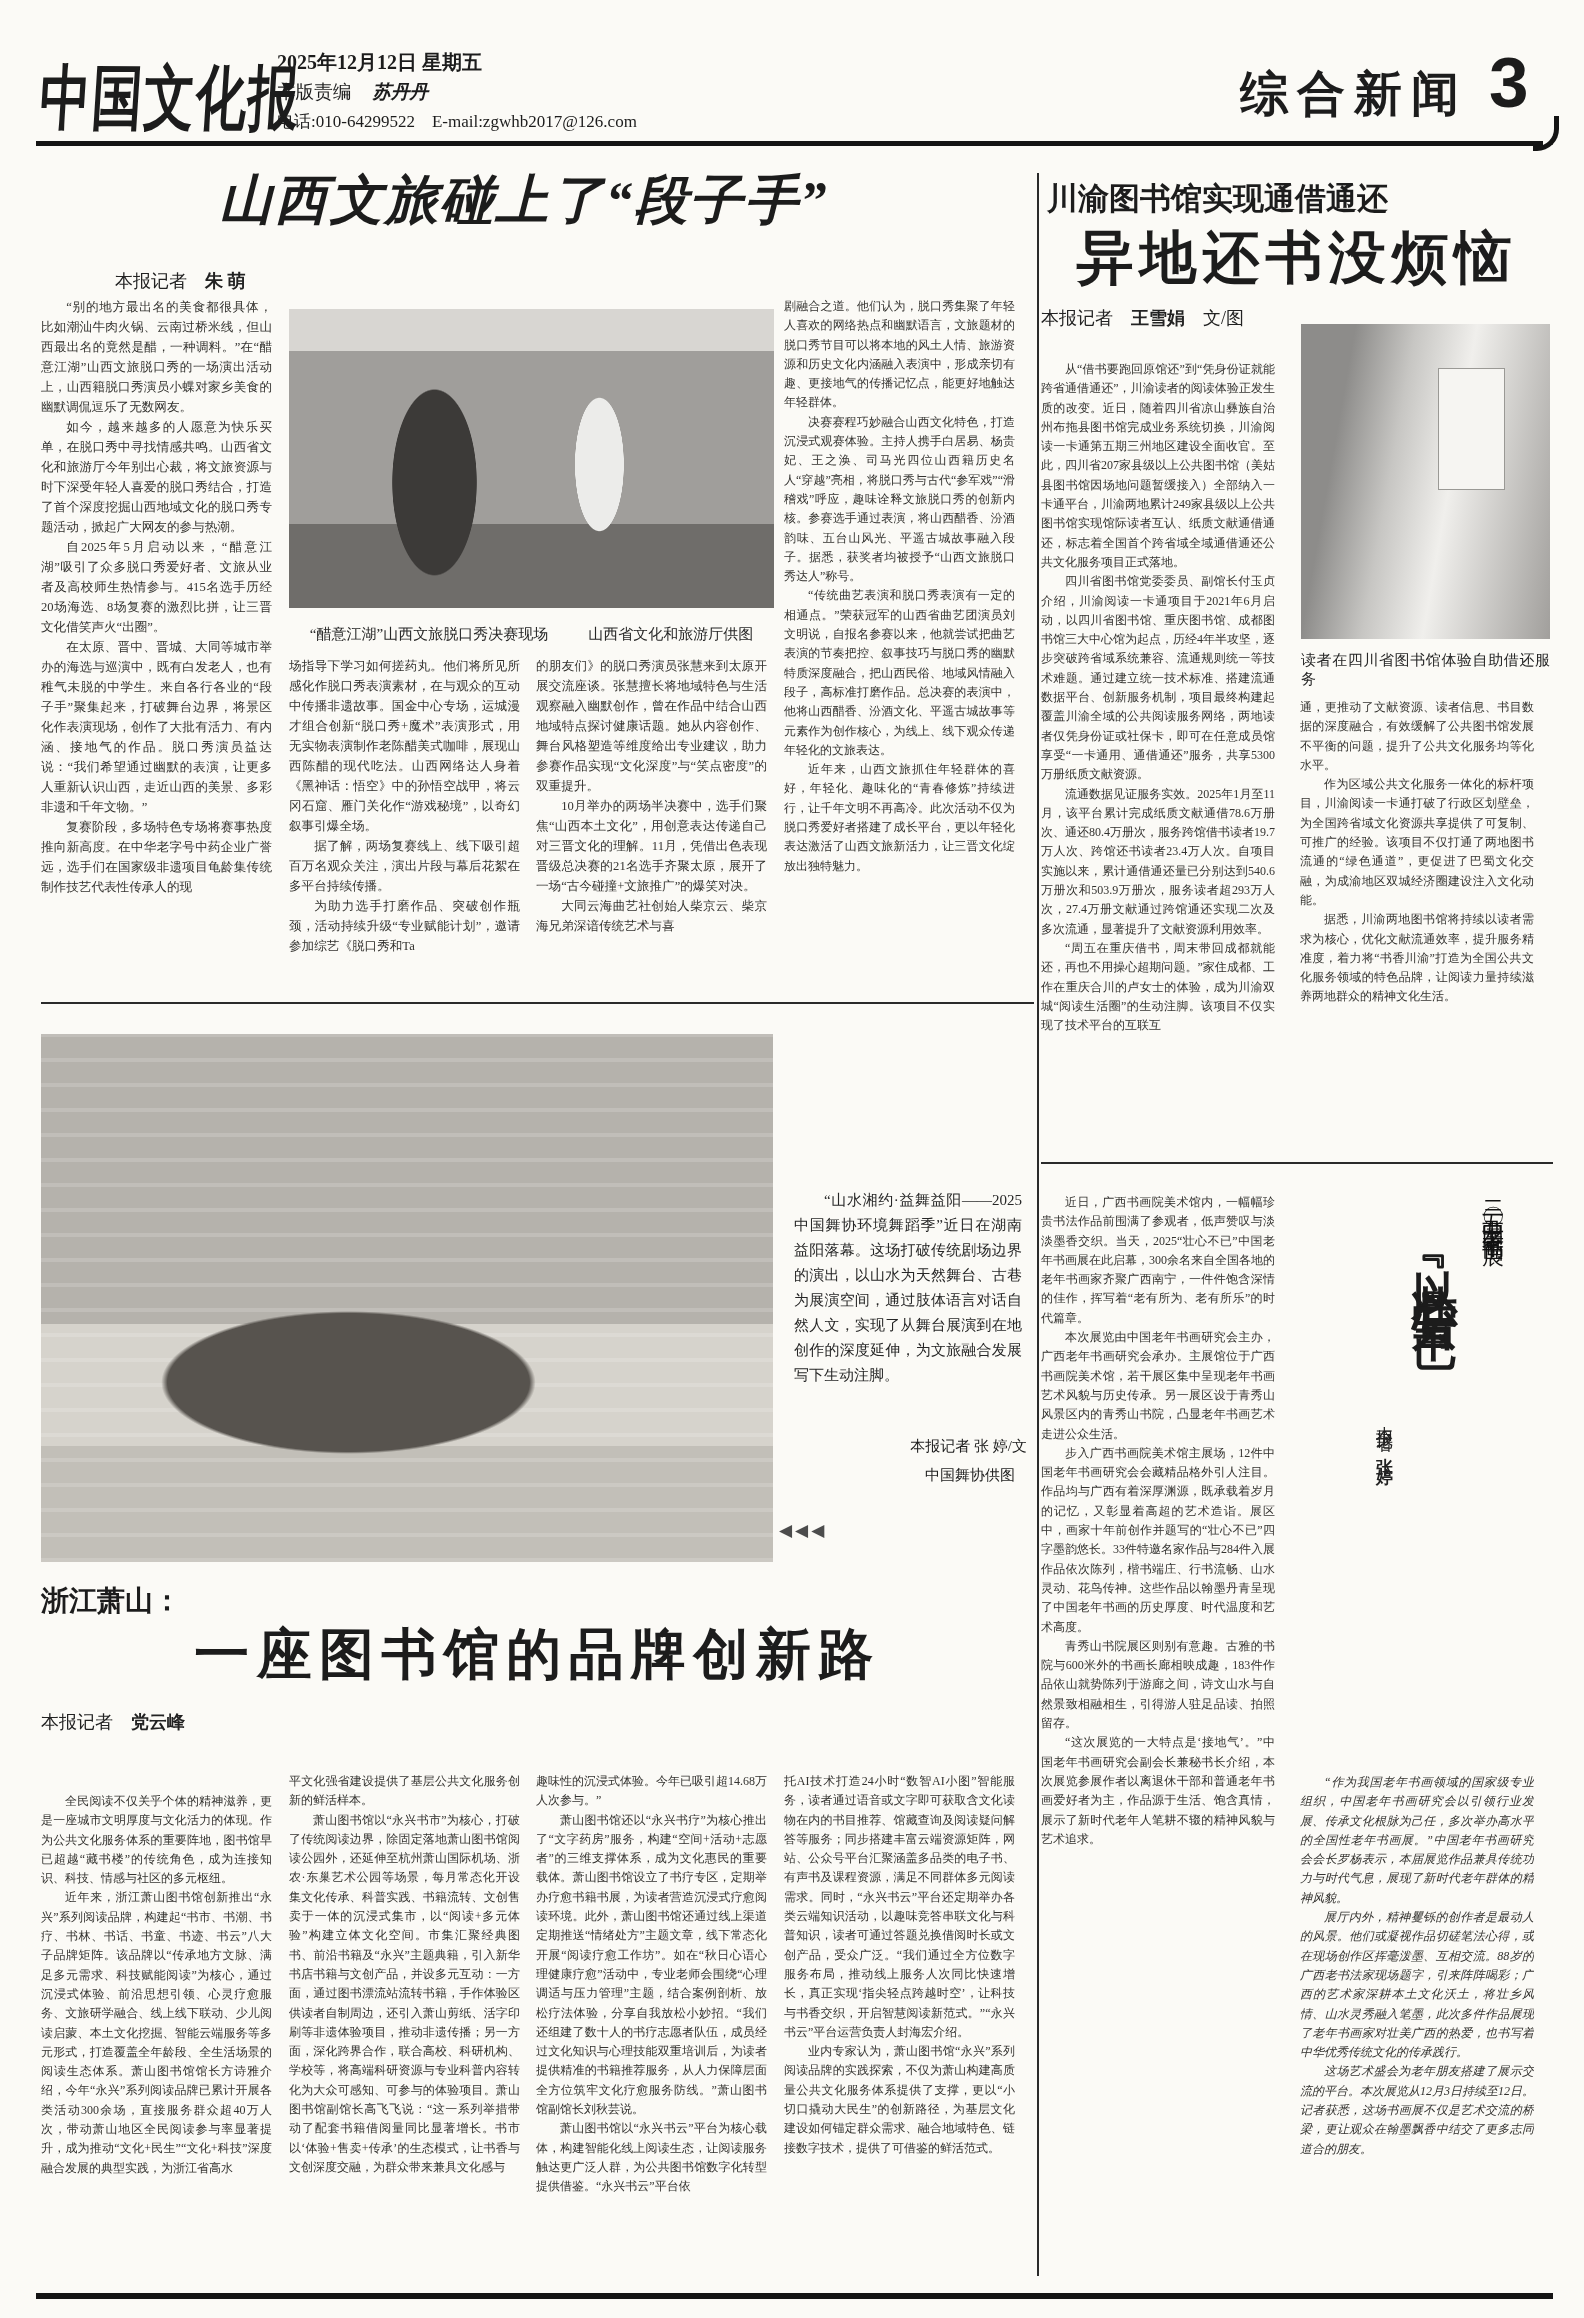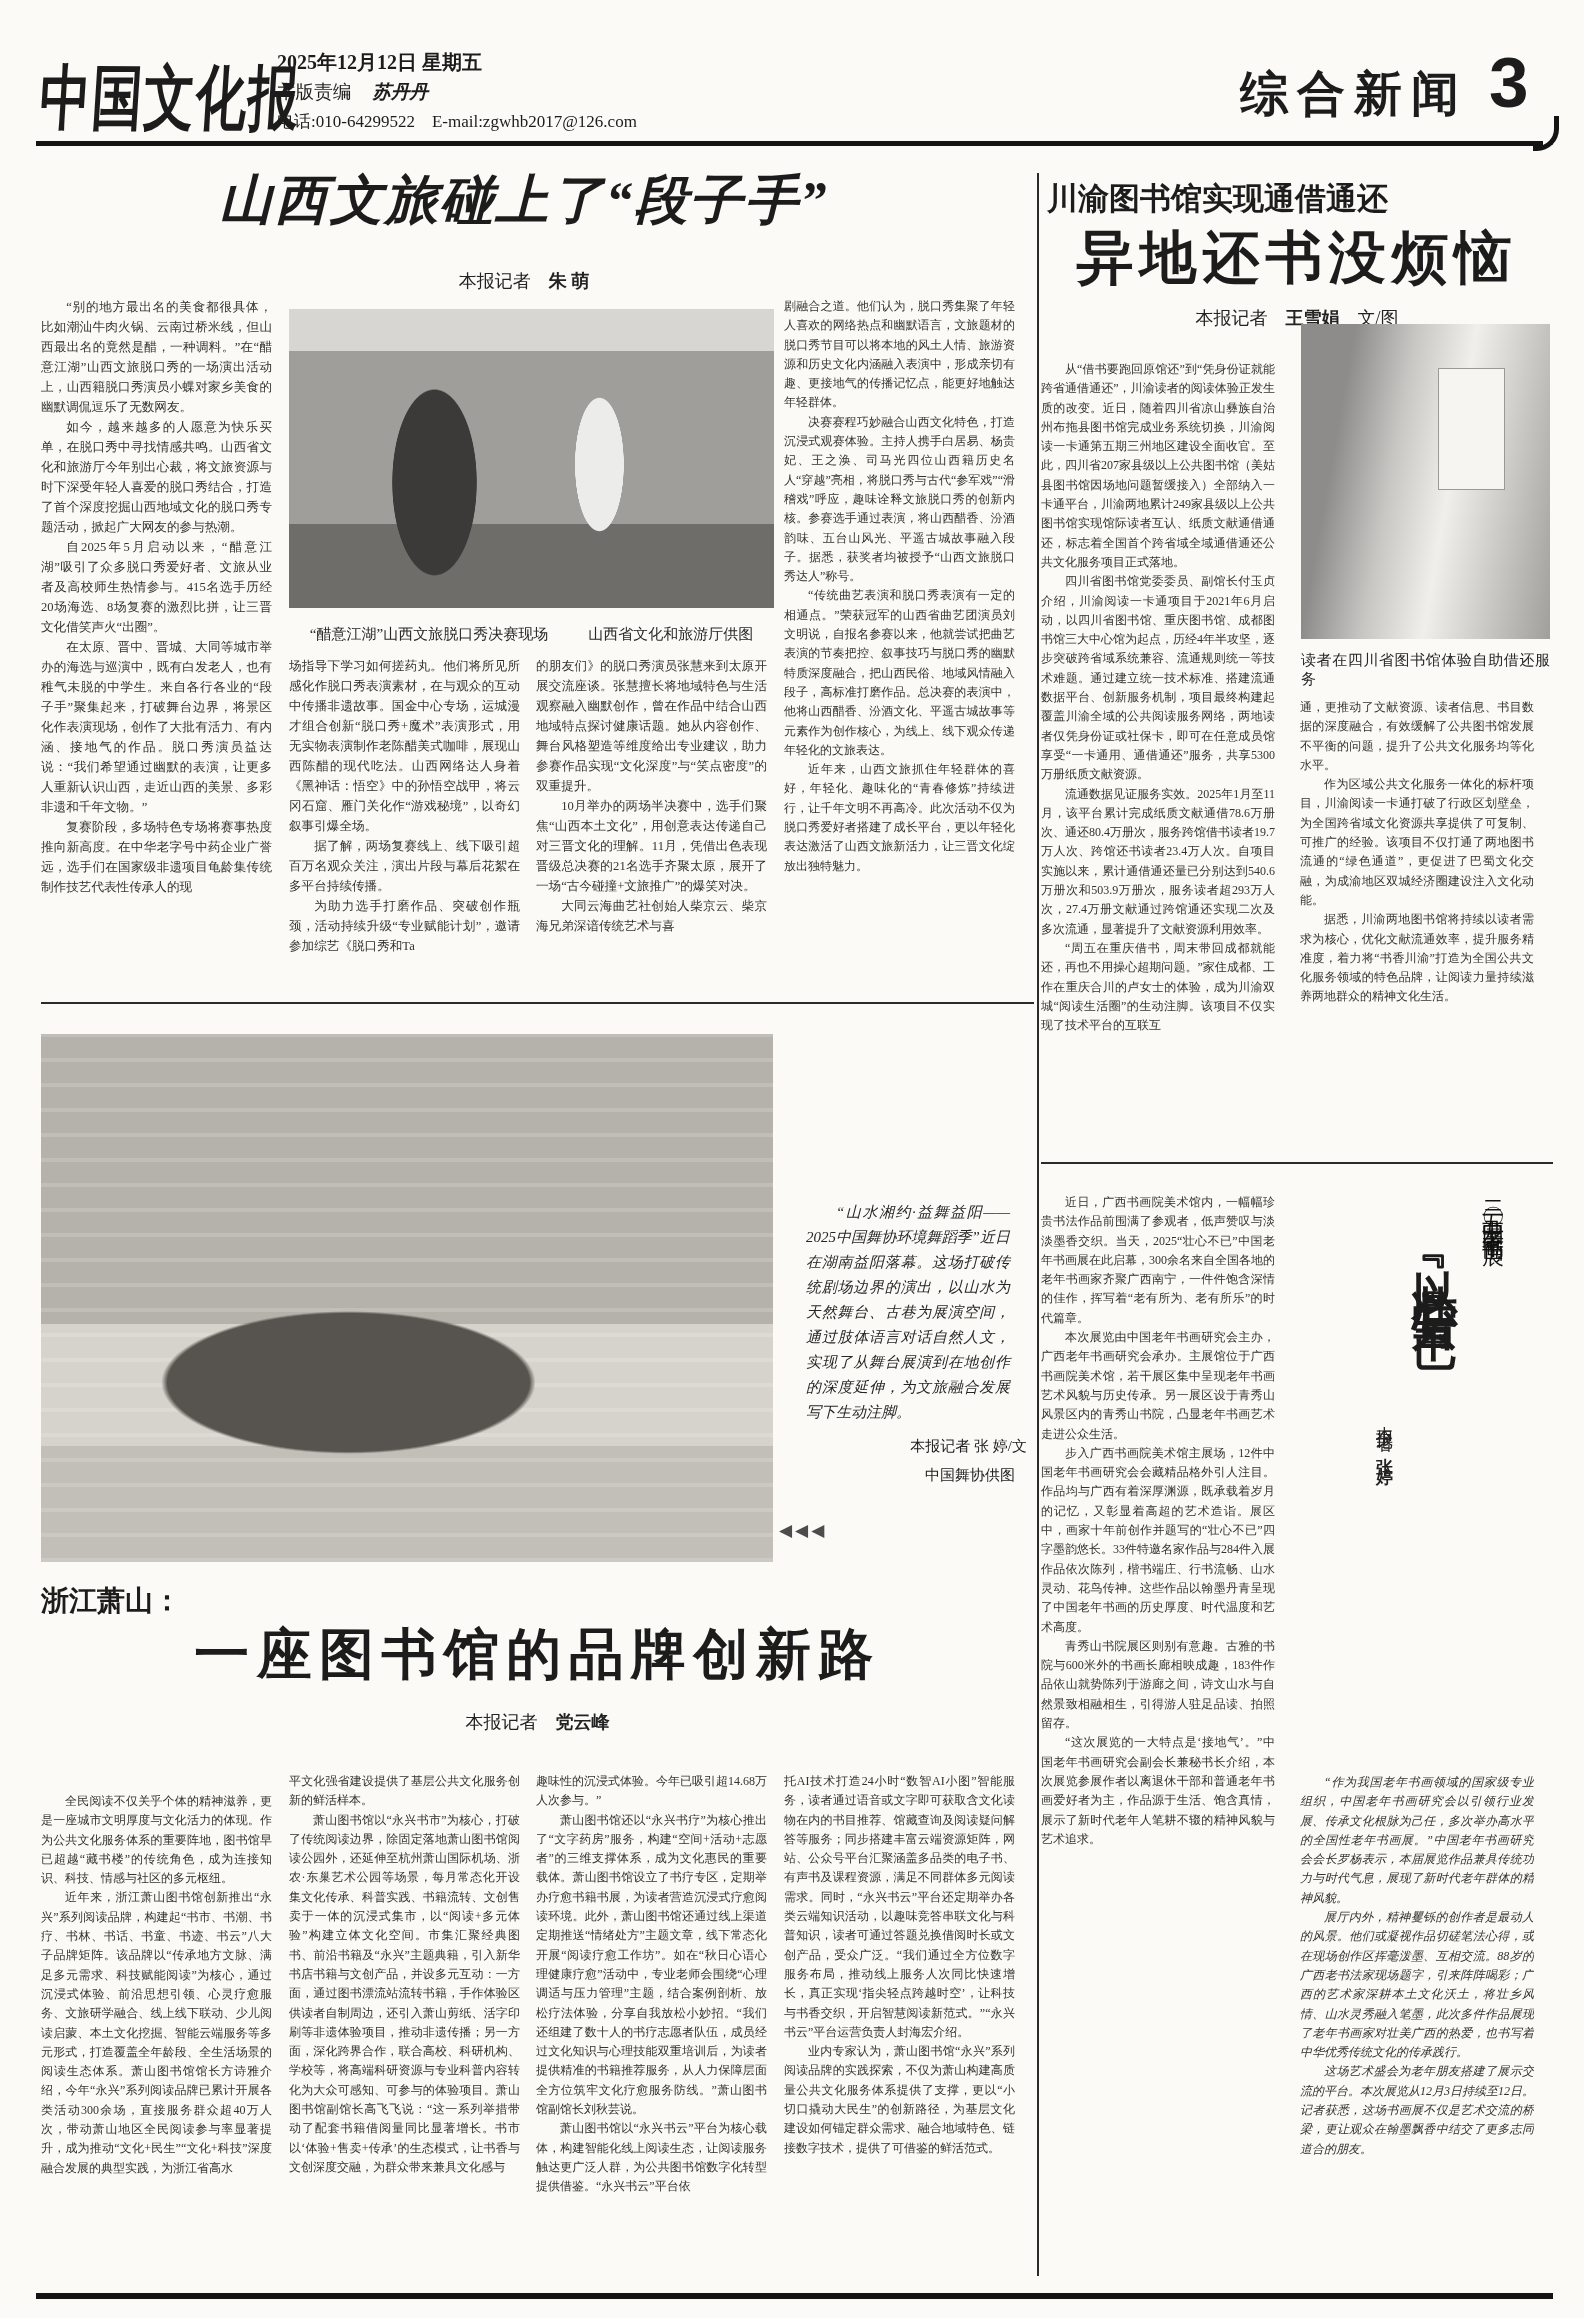--- a/index.html
+++ b/index.html
@@ -14,21 +14,21 @@
   .pub-line2{font-size:18.6px;}
   .pub-line2 b{margin-left:21px;font-style:italic;}
   .pub-line3{font-size:17px;}
   .section-name{font-size:48px;font-weight:700;letter-spacing:9px;white-space:nowrap;}
   .page-num{font-size:71px;font-weight:700;font-family:"Liberation Sans","DejaVu Sans",sans-serif;}
   .hook{position:absolute;width:21px;height:30px;border-right:5.2px solid #141414;
         border-bottom:5.2px solid #141414;border-bottom-right-radius:22px;}
   
   .headline{position:absolute;font-weight:700;text-align:center;letter-spacing:2.2px;white-space:nowrap;}
   .kicker{position:absolute;font-weight:700;white-space:nowrap;}
-  .byline{position:absolute;text-align:center;font-size:18px;color:#222;white-space:nowrap;}
+  .byline{position:absolute;font-size:18px;color:#222;white-space:nowrap;}
   .byline b{font-weight:700;}
   
   .col{position:absolute;width:231px;overflow:hidden;text-align:justify;color:#33322f;}
   .col p{margin:0;text-indent:2em;}
   .col p.cont{text-indent:0;}
   .fs17{font-size:12.6px;line-height:20px;}
   .fs16{font-size:12px;line-height:19.3px;}
   
   .photo{position:absolute;}
   .photo-talkshow{background:
@@ -40,21 +40,21 @@
   .kiosk-panel{position:absolute;left:55%;top:14%;width:26%;height:38%;background:#f6f5f2;
      border:1.5px solid #9a9995;}
   .photo-dancers{background:
      radial-gradient(312px 119px at 42% 66%,#57534e 0 58%,rgba(0,0,0,0) 60%),
      repeating-linear-gradient(0deg,rgba(255,255,255,.16) 0 3.7px,rgba(0,0,0,0) 3.7px 25px),
      linear-gradient(#b5b2ac 0 55%,#d6d3cc 55% 78%,#c2bfb8 78% 100%);}
   
   .caption{position:absolute;font-size:15px;color:#262626;}
   .caption-row{display:flex;justify-content:center;gap:40px;white-space:nowrap;}
   .cap-block{line-height:25px;text-align:justify;}
-  .cap-block .ind{text-indent:2em;margin:16px;font-style:italic;}
+  .cap-block .ind{text-indent:2em;margin:4px;}
   .credit-line{position:absolute;right:9px;font-size:15px;white-space:nowrap;}
   .arrows{position:absolute;font-family:"DejaVu Sans","Liberation Sans",sans-serif;
      font-size:17px;color:#4c4c4c;letter-spacing:3px;}
   
   .vert{position:absolute;writing-mode:vertical-rl;white-space:nowrap;}
   .vert-kicker{font-size:22px;letter-spacing:4.5px;color:#111;}
   .vert-headline{font-size:45px;font-weight:700;letter-spacing:7.4px;}
   .vert-byline{font-size:17px;letter-spacing:3px;color:#222;}
   .vert-byline b{margin-top:19.3px;}
 </style>

